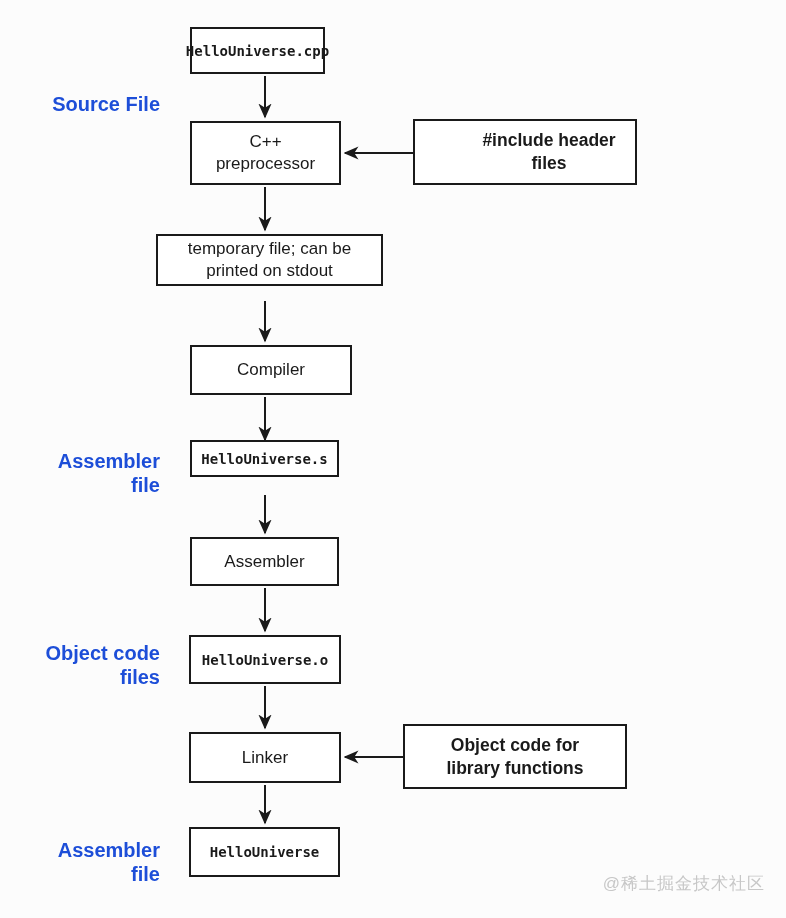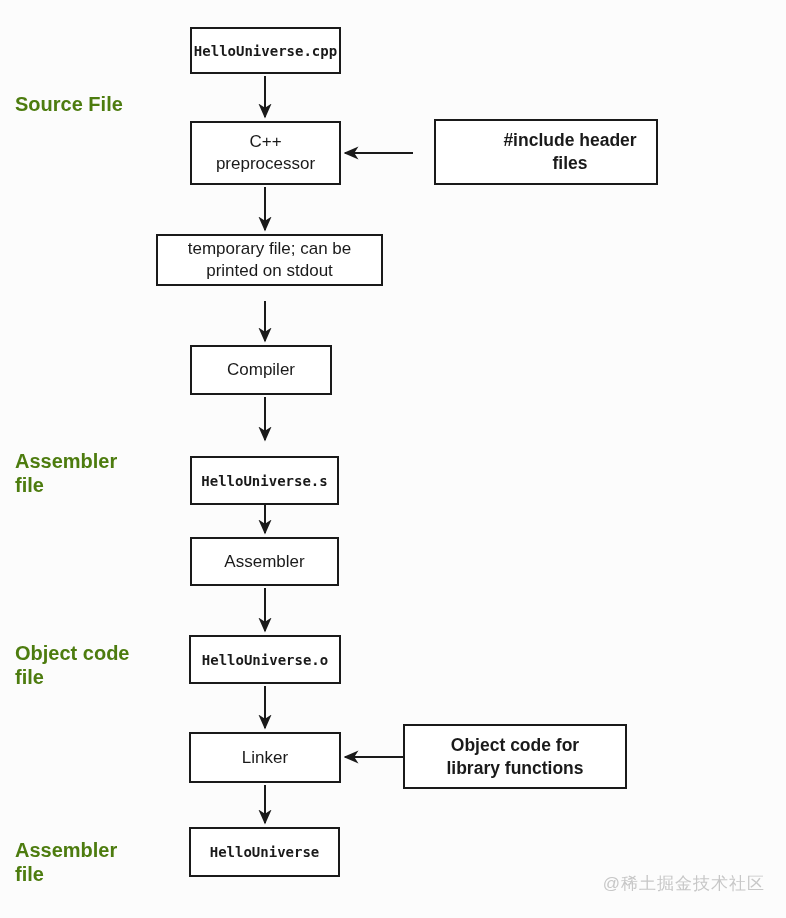--- a/index.html
+++ b/index.html
@@ -33,47 +33,47 @@
   }
   .sans   { font-size: 17px; line-height: 22px; }
   .callout{ font-size: 17.5px; font-weight: bold; line-height: 23px; }
   .mono   { font-family: "DejaVu Sans Mono", monospace; font-weight: bold; font-size: 14px; letter-spacing: 0px; }
   .stage-label {
     position: absolute;
     left: 15px; width: 145px;
     font-weight: bold;
     font-size: 20px;
     line-height: 24px;
-    text-align: left;
+    text-align: right;
     white-space: pre-line;
-    color: #4d7c0f;
+    color: #1d4ed8;
   }
   .watermark {
     position: absolute;
     top: 872px; right: 21px;
     font-size: 17px;
     color: var(--watermark);
     letter-spacing: 1px;
     text-align: right;
   }
   svg.connectors {
     position: absolute;
     left: 0; top: 0;
     pointer-events: none;
   }
   svg.connectors line { stroke: var(--line); stroke-width: 2; }
   #ah path { fill: var(--line); }
 
   
-  #box-cpp-file        { left: 190px; top:  27px; width: 151px; height: 47px; }
+  #box-cpp-file        { left: 190px; top:  27px; width: 135px; height: 47px; }
   #box-preprocessor    { left: 190px; top: 121px; width: 151px; height: 64px; }
-  #box-include-headers { left: 434px; top: 119px; width: 224px; height: 66px; padding-left: 48px; }
+  #box-include-headers { left: 413px; top: 119px; width: 224px; height: 66px; padding-left: 48px; }
   #box-temp-file       { left: 156px; top: 234px; width: 227px; height: 52px; }
-  #box-compiler        { left: 190px; top: 345px; width: 142px; height: 50px; }
-  #box-asm-file        { left: 190px; top: 456px; width: 149px; height: 49px; }
+  #box-compiler        { left: 190px; top: 345px; width: 162px; height: 50px; }
+  #box-asm-file        { left: 190px; top: 440px; width: 149px; height: 37px; }
   #box-assembler       { left: 190px; top: 537px; width: 149px; height: 49px; }
   #box-obj-file        { left: 189px; top: 635px; width: 152px; height: 49px; }
   #box-linker          { left: 189px; top: 732px; width: 152px; height: 51px; }
   #box-lib-objects     { left: 403px; top: 724px; width: 224px; height: 65px; }
   #box-executable      { left: 189px; top: 827px; width: 151px; height: 50px; }
 
   #label-source     { top:  92px; }
   #label-assembler  { top: 449px; }
   #label-object     { top: 641px; }
   #label-executable { top: 838px; }
@@ -98,21 +98,21 @@
     <line x1="265" y1="588" x2="265" y2="631" marker-end="url(#ah)"></line>
     <line x1="265" y1="686" x2="265" y2="728" marker-end="url(#ah)"></line>
     <line x1="403" y1="757" x2="345" y2="757" marker-end="url(#ah)"></line>
     <line x1="265" y1="785" x2="265" y2="823" marker-end="url(#ah)"></line>
   </svg>
 
   <div class="stage-label" id="label-source">Source File</div>
   <div class="stage-label" id="label-assembler">Assembler
 file</div>
   <div class="stage-label" id="label-object">Object code
-file</div>
+files</div>
   <div class="stage-label" id="label-executable">Assembler
 file</div>
 
   <div class="box mono" id="box-cpp-file">HelloUniverse.cpp</div>
 
   <div class="box sans" id="box-preprocessor">C++
 preprocessor</div>
 
   <div class="box callout" id="box-include-headers">#include header
 files</div>

